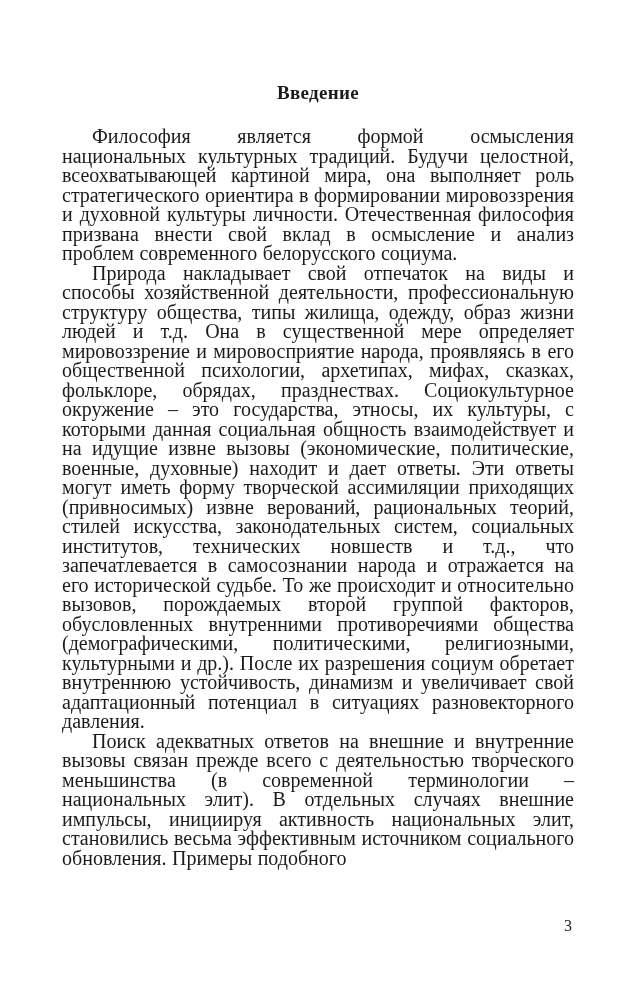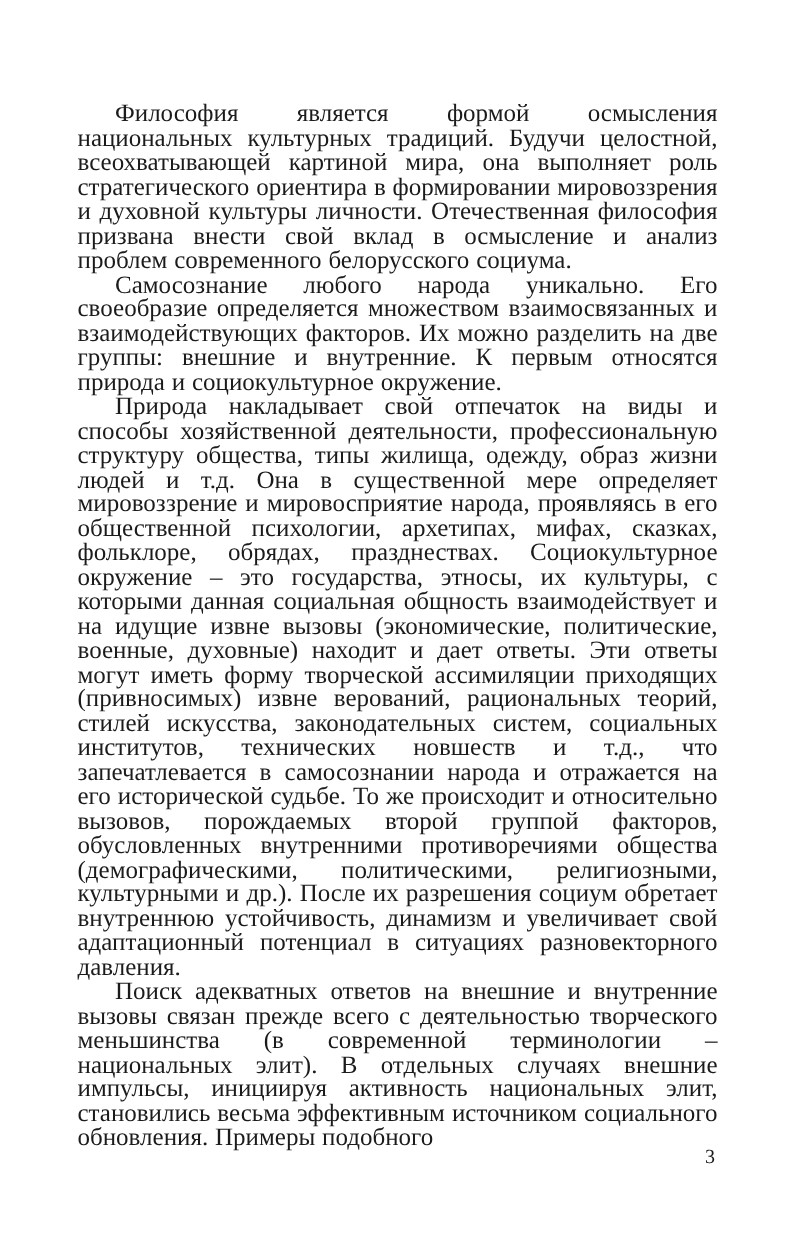--- a/index.html
+++ b/index.html
@@ -44,19 +44,19 @@
     top: 916px;
     font-size: 16px;
     line-height: 19.5px;
   }
 </style>
 </head>
 <body>
 
 <div class="page">
   <div class="content">
+    <h1 class="chapter-title">Введение</h1>
     <p class="para">Философия является формой осмысления национальных культурных традиций. Будучи целостной, всеохватывающей картиной мира, она выполняет роль стратегического ориентира в формировании мировоззрения и духовной культуры личности. Отечественная философия призвана внести свой вклад в осмысление и анализ проблем современного белорусского социума.</p>
-    <p class="para">Самосознание любого народа уникально. Его своеобразие определяется множеством взаимосвязанных и взаимодействующих факторов. Их можно разделить на две группы: внешние и внутренние. К первым относятся природа и социокультурное окружение.</p>
     <p class="para">Природа накладывает свой отпечаток на виды и способы хозяйственной деятельности, профессиональную структуру общества, типы жилища, одежду, образ жизни людей и т.д. Она в существенной мере определяет мировоззрение и мировосприятие народа, проявляясь в его общественной психологии, архетипах, мифах, сказках, фольклоре, обрядах, празднествах. Социокультурное окружение – это государства, этносы, их культуры, с которыми данная социальная общность взаимодействует и на идущие извне вызовы (экономические, политические, военные, духовные) находит и дает ответы. Эти ответы могут иметь форму творческой ассимиляции приходящих (привносимых) извне верований, рациональных теорий, стилей искусства, законодательных систем, социальных институтов, технических новшеств и т.д., что запечатлевается в самосознании народа и отражается на его исторической судьбе. То же происходит и относительно вызовов, порождаемых второй группой факторов, обусловленных внутренними противоречиями общества (демографическими, политическими, религиозными, культурными и др.). После их разрешения социум обретает внутреннюю устойчивость, динамизм и увеличивает свой адаптационный потенциал в ситуациях разновекторного давления.</p>
     <p class="para">Поиск адекватных ответов на внешние и внутренние вызовы связан прежде всего с деятельностью творческого меньшинства (в современной терминологии – национальных элит). В отдельных случаях внешние импульсы, инициируя активность национальных элит, становились весьма эффективным источником социального обновления. Примеры подобного</p>
   </div>
   <div class="page-number">3</div>
 </div>
 
 </body></html>

